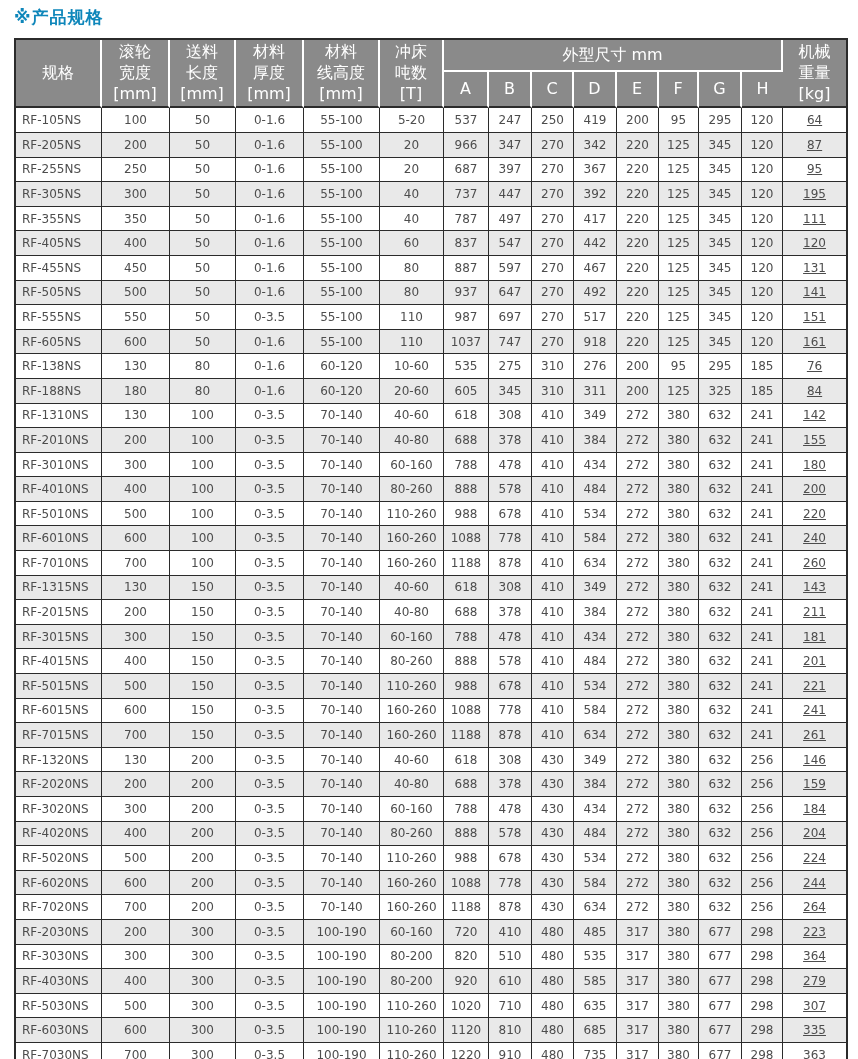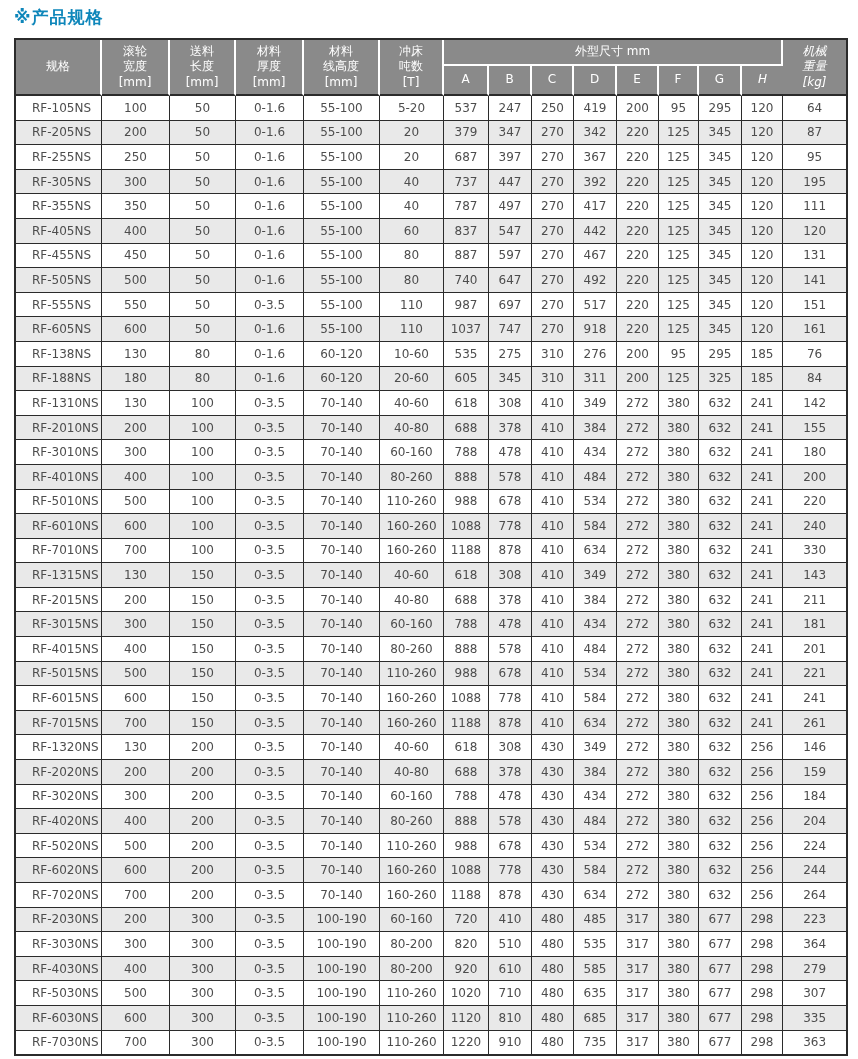--- a/index.html
+++ b/index.html
@@ -27,49 +27,49 @@
     border-collapse: separate;
     border-spacing: 0;
     border: 2px solid #2b2b2b;
     width: 830px;
   }
   
   thead th {
     background: #8a8a8a;
     color: #ffffff;
     font-weight: normal;
-    font-size: 12px;
+    font-size: 16px;
     line-height: 1.3;
     text-align: center;
     vertical-align: middle;
     border-right: 2px solid #ffffff;
     border-bottom: 2px solid #ffffff;
     padding: 2px 0;
   }
-  thead tr th:last-child { border-right: none; font-style: italic; }
+  thead tr th:last-child { border-right: none; }
   thead th.span-rows { border-bottom: 2px solid #2b2b2b; }
   thead tr.sub-row th { border-bottom: 2px solid #2b2b2b; height: 24px; }
   thead tr.group-row { height: 26px; }
   
   tbody td {
     font-size: 12px;
     color: #4d4d4d;
     text-align: center;
     vertical-align: middle;
     height: 23.6px;
     border-right: 1px solid #2b2b2b;
     border-bottom: 1px solid #2b2b2b;
     padding: 0 2px;
     overflow: hidden;
     white-space: nowrap;
   }
-  tbody td:last-child { border-right: none; }
+  tbody td:last-child { border-right: none; text-decoration: underline; }
   tbody tr:last-child td { border-bottom: none; }
   tbody tr.alt td { background: #e9e9e9; }
-  tbody td.spec-col { text-align: left; padding-left: 16px; }
+  tbody td.spec-col { text-align: left; padding-left: 6px; }
 </style>
 </head>
 <body>
 
 <div class="page">
   <h1 class="title">※产品规格</h1>
   <table class="spec-table">
     <colgroup>
         <col style="width: 86px;">
         <col style="width: 68px;">
@@ -127,21 +127,21 @@
           <td>120</td>
           <td>64</td>
         </tr>
         <tr class="alt">
           <td class="spec-col">RF-205NS</td>
           <td>200</td>
           <td>50</td>
           <td>0-1.6</td>
           <td>55-100</td>
           <td>20</td>
-          <td>379</td>
+          <td>966</td>
           <td>347</td>
           <td>270</td>
           <td>342</td>
           <td>220</td>
           <td>125</td>
           <td>345</td>
           <td>120</td>
           <td>87</td>
         </tr>
         <tr>
@@ -229,21 +229,21 @@
           <td>120</td>
           <td>131</td>
         </tr>
         <tr class="alt">
           <td class="spec-col">RF-505NS</td>
           <td>500</td>
           <td>50</td>
           <td>0-1.6</td>
           <td>55-100</td>
           <td>80</td>
-          <td>740</td>
+          <td>937</td>
           <td>647</td>
           <td>270</td>
           <td>492</td>
           <td>220</td>
           <td>125</td>
           <td>345</td>
           <td>120</td>
           <td>141</td>
         </tr>
         <tr>
@@ -424,21 +424,21 @@
           <td>70-140</td>
           <td>160-260</td>
           <td>1188</td>
           <td>878</td>
           <td>410</td>
           <td>634</td>
           <td>272</td>
           <td>380</td>
           <td>632</td>
           <td>241</td>
-          <td>330</td>
+          <td>260</td>
         </tr>
         <tr class="alt">
           <td class="spec-col">RF-1315NS</td>
           <td>130</td>
           <td>150</td>
           <td>0-3.5</td>
           <td>70-140</td>
           <td>40-60</td>
           <td>618</td>
           <td>308</td>

